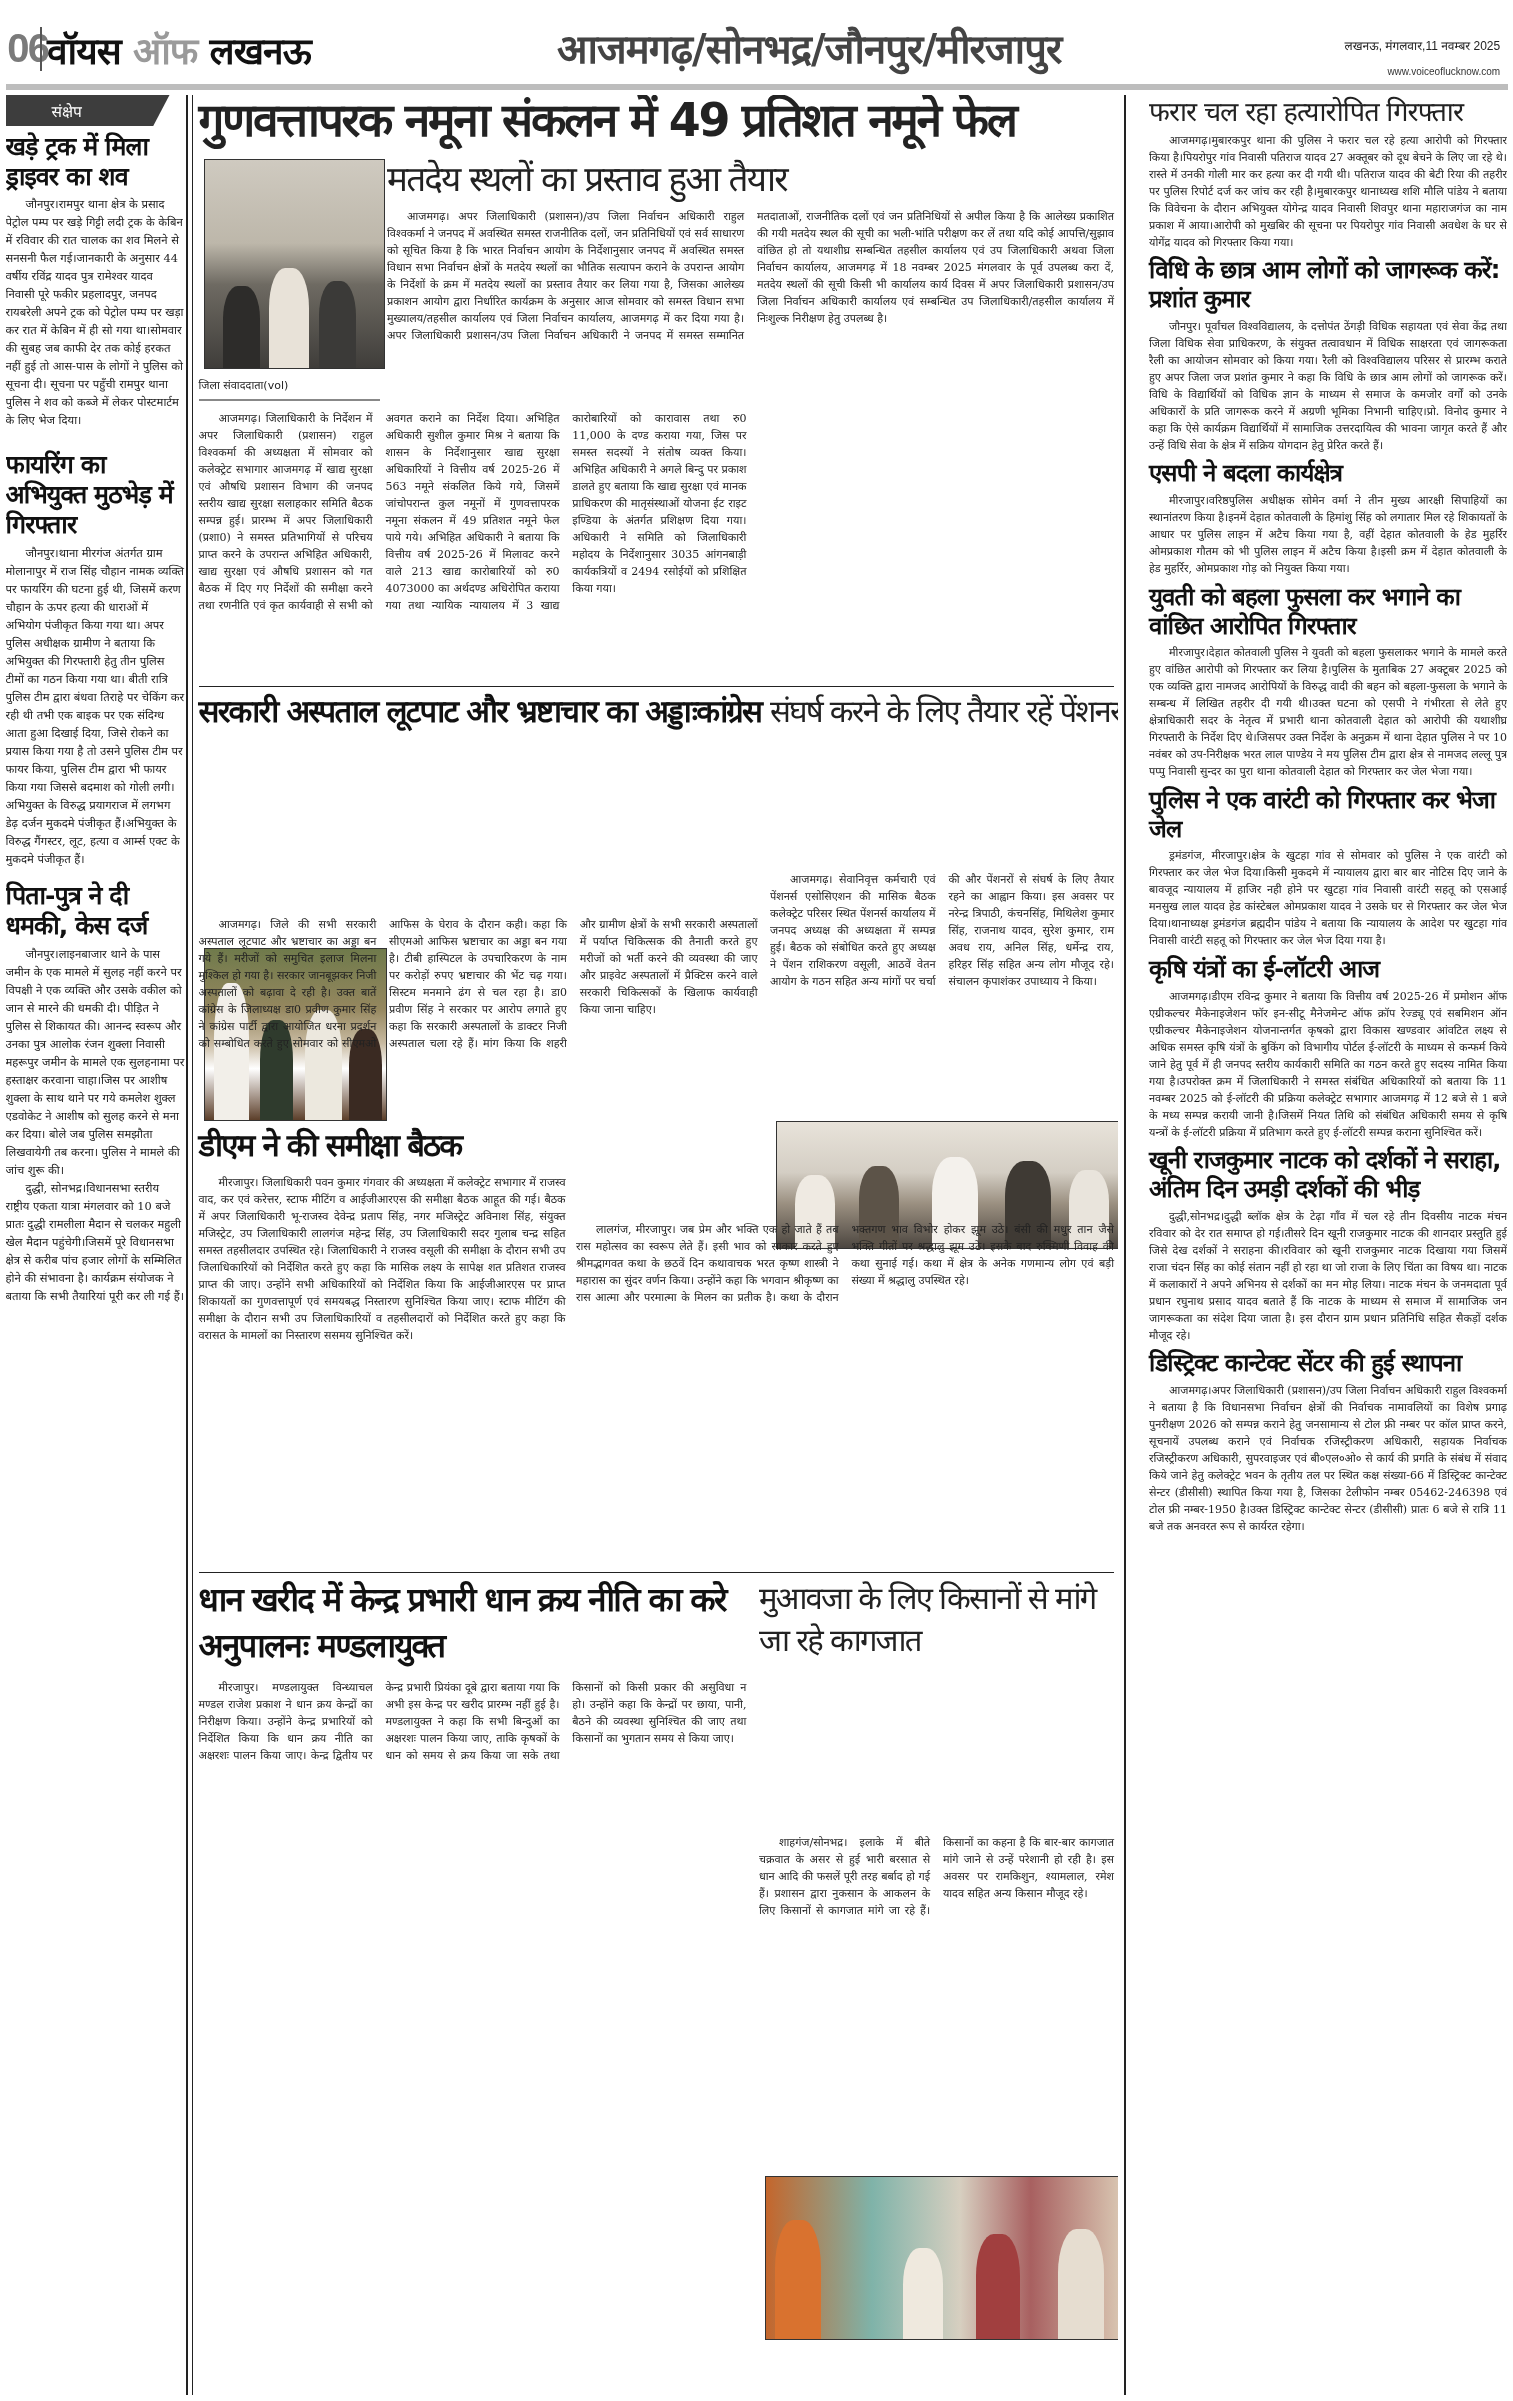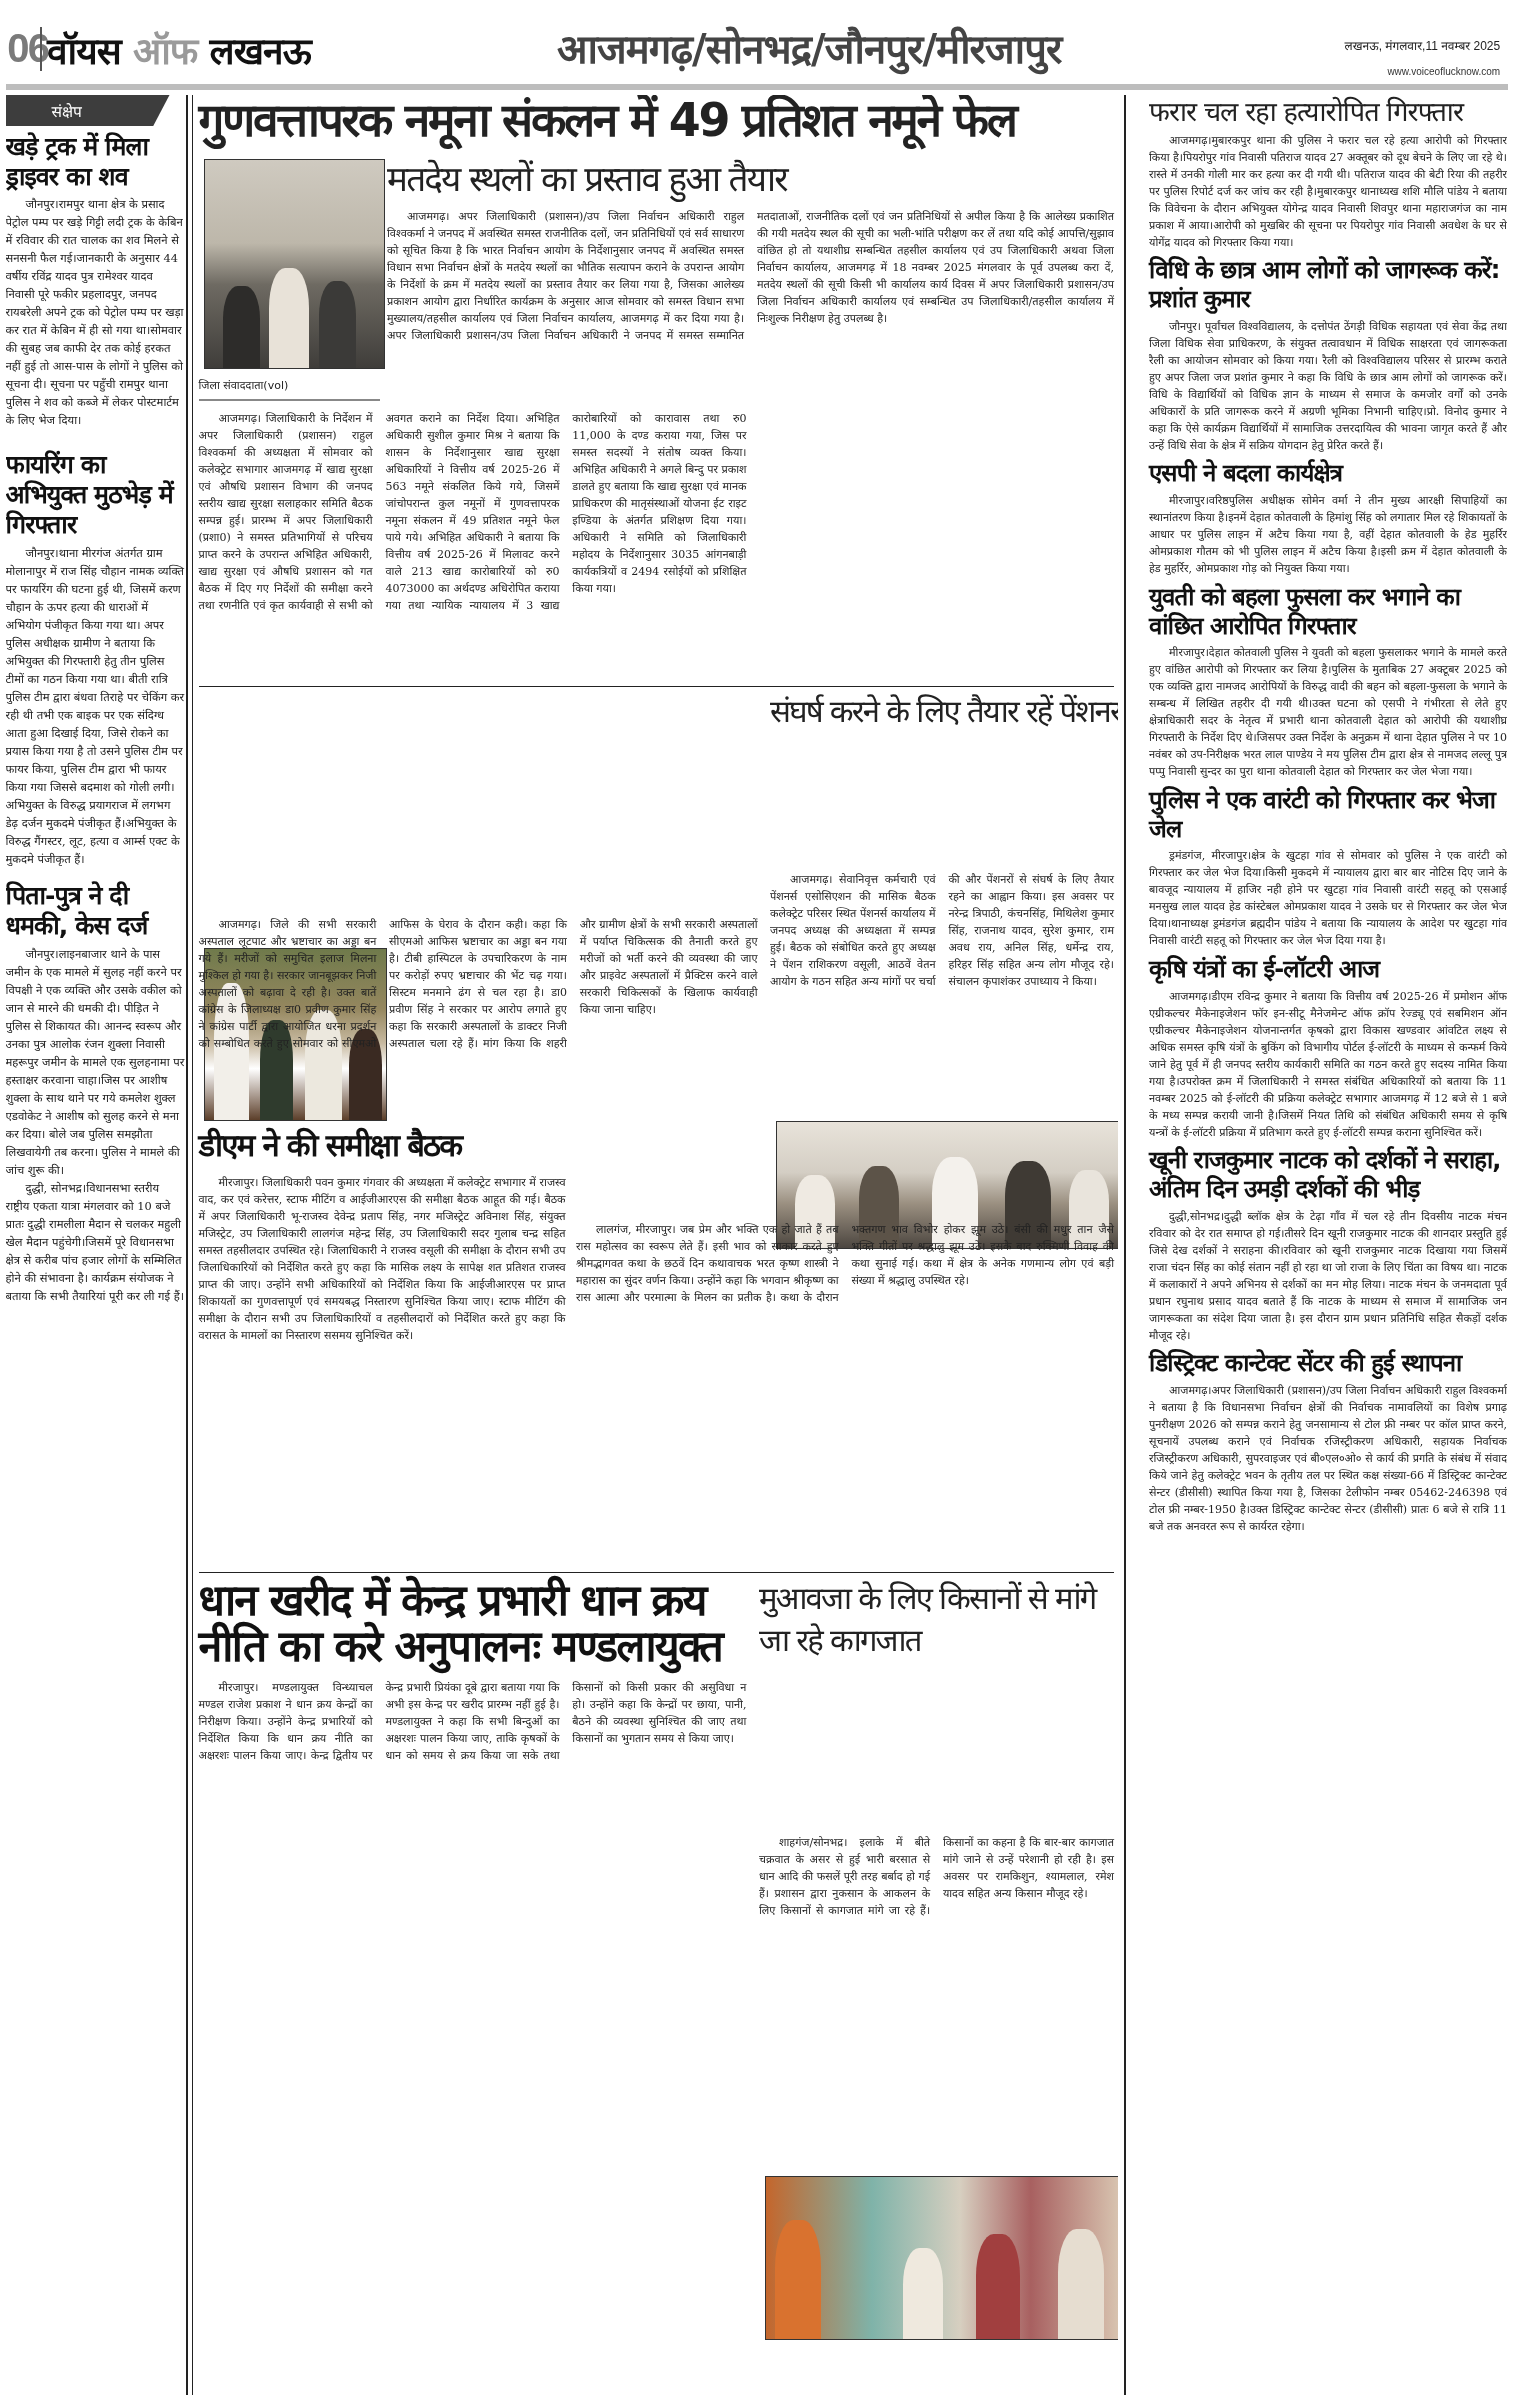--- a/index.html
+++ b/index.html
@@ -112,20 +112,21 @@
     <p>आजमगढ़। जिलाधिकारी के निर्देशन में अपर जिलाधिकारी (प्रशासन) राहुल विश्वकर्मा की अध्यक्षता में सोमवार को कलेक्ट्रेट सभागार आजमगढ़ में खाद्य सुरक्षा एवं औषधि प्रशासन विभाग की जनपद स्तरीय खाद्य सुरक्षा सलाहकार समिति बैठक सम्पन्न हुई। प्रारम्भ में अपर जिलाधिकारी (प्रशा0) ने समस्त प्रतिभागियों से परिचय प्राप्त करने के उपरान्त अभिहित अधिकारी, खाद्य सुरक्षा एवं औषधि प्रशासन को गत बैठक में दिए गए निर्देशों की समीक्षा करने तथा रणनीति एवं कृत कार्यवाही से सभी को अवगत कराने का निर्देश दिया। अभिहित अधिकारी सुशील कुमार मिश्र ने बताया कि शासन के निर्देशानुसार खाद्य सुरक्षा अधिकारियों ने वित्तीय वर्ष 2025-26 में 563 नमूने संकलित किये गये, जिसमें जांचोपरान्त कुल नमूनों में गुणवत्तापरक नमूना संकलन में 49 प्रतिशत नमूने फेल पाये गये। अभिहित अधिकारी ने बताया कि वित्तीय वर्ष 2025-26 में मिलावट करने वाले 213 खाद्य कारोबारियों को रु0 4073000 का अर्थदण्ड अधिरोपित कराया गया तथा न्यायिक न्यायालय में 3 खाद्य कारोबारियों को कारावास तथा रु0 11,000 के दण्ड कराया गया, जिस पर समस्त सदस्यों ने संतोष व्यक्त किया। अभिहित अधिकारी ने अगले बिन्दु पर प्रकाश डालते हुए बताया कि खाद्य सुरक्षा एवं मानक प्राधिकरण की मातृसंस्थाओं योजना ईट राइट इण्डिया के अंतर्गत प्रशिक्षण दिया गया। अधिकारी ने समिति को जिलाधिकारी महोदय के निर्देशानुसार 3035 आंगनबाड़ी कार्यकत्रियों व 2494 रसोईयों को प्रशिक्षित किया गया।</p>
   </div>
 
   <h2 class="abs hl-sub" style="left:194px;top:64px;">मतदेय स्थलों का प्रस्ताव हुआ तैयार</h2>
   <div class="abs body cols2" style="left:194px;top:113px;width:727px;height:471px;">
     <p>आजमगढ़। अपर जिलाधिकारी (प्रशासन)/उप जिला निर्वाचन अधिकारी राहुल विश्वकर्मा ने जनपद में अवस्थित समस्त राजनीतिक दलों, जन प्रतिनिधियों एवं सर्व साधारण को सूचित किया है कि भारत निर्वाचन आयोग के निर्देशानुसार जनपद में अवस्थित समस्त विधान सभा निर्वाचन क्षेत्रों के मतदेय स्थलों का भौतिक सत्यापन कराने के उपरान्त आयोग के निर्देशों के क्रम में मतदेय स्थलों का प्रस्ताव तैयार कर लिया गया है, जिसका आलेख्य प्रकाशन आयोग द्वारा निर्धारित कार्यक्रम के अनुसार आज सोमवार को समस्त विधान सभा मुख्यालय/तहसील कार्यालय एवं जिला निर्वाचन कार्यालय, आजमगढ़ में कर दिया गया है। अपर जिलाधिकारी प्रशासन/उप जिला निर्वाचन अधिकारी ने जनपद में समस्त सम्मानित मतदाताओं, राजनीतिक दलों एवं जन प्रतिनिधियों से अपील किया है कि आलेख्य प्रकाशित की गयी मतदेय स्थल की सूची का भली-भांति परीक्षण कर लें तथा यदि कोई आपत्ति/सुझाव वांछित हो तो यथाशीघ्र सम्बन्धित तहसील कार्यालय एवं उप जिलाधिकारी अथवा जिला निर्वाचन कार्यालय, आजमगढ़ में 18 नवम्बर 2025 मंगलवार के पूर्व उपलब्ध करा दें, मतदेय स्थलों की सूची किसी भी कार्यालय कार्य दिवस में अपर जिलाधिकारी प्रशासन/उप जिला निर्वाचन अधिकारी कार्यालय एवं सम्बन्धित उप जिलाधिकारी/तहसील कार्यालय में निःशुल्क निरीक्षण हेतु उपलब्ध है।</p>
   </div>
 
   <div class="abs hrule" style="left:5.5px;top:591px;width:915px;"></div>
 
+  <h2 class="abs hl-sec" style="left:5.5px;top:597px;">सरकारी अस्पताल लूटपाट और भ्रष्टाचार का अड्डाःकांग्रेस</h2>
   <div class="abs photo photo-protest" style="left:5.5px;top:643px;width:183px;height:173px;">
     <div class="fig" style="left:9px;width:35px;height:137px;background:#f2efe9"></div>
     <div class="fig" style="left:55px;width:33px;height:100px;background:#2f3b2d"></div>
     <div class="fig" style="left:100px;width:37px;height:110px;background:#ece8de"></div>
     <div class="fig" style="left:144px;width:33px;height:91px;background:#3a2a22"></div>
   </div>
   <div class="abs body cols3" style="left:5.5px;top:821px;width:559px;height:201px;">
     <p>आजमगढ़। जिले की सभी सरकारी अस्पताल लूटपाट और भ्रष्टाचार का अड्डा बन गये हैं। मरीजों को समुचित इलाज मिलना मुश्किल हो गया है। सरकार जानबूझकर निजी अस्पतालों को बढ़ावा दे रही है। उक्त बातें कांग्रेस के जिलाध्यक्ष डा0 प्रवीण कुमार सिंह ने कांग्रेस पार्टी द्वारा आयोजित धरना प्रदर्शन को सम्बोधित करते हुए सोमवार को सीएमओ आफिस के घेराव के दौरान कही। कहा कि सीएमओ आफिस भ्रष्टाचार का अड्डा बन गया है। टीबी हास्पिटल के उपचारिकरण के नाम पर करोड़ों रुपए भ्रष्टाचार की भेंट चढ़ गया। सिस्टम मनमाने ढंग से चल रहा है। डा0 प्रवीण सिंह ने सरकार पर आरोप लगाते हुए कहा कि सरकारी अस्पतालों के डाक्टर निजी अस्पताल चला रहे हैं। मांग किया कि शहरी और ग्रामीण क्षेत्रों के सभी सरकारी अस्पतालों में पर्याप्त चिकित्सक की तैनाती करते हुए मरीजों को भर्ती करने की व्यवस्था की जाए और प्राइवेट अस्पतालों में प्रैक्टिस करने वाले सरकारी चिकित्सकों के खिलाफ कार्यवाही किया जाना चाहिए।</p>
   </div>
 
@@ -145,21 +146,21 @@
   <div class="abs body" style="left:5.5px;top:1079px;width:367px;height:392px;">
     <p>मीरजापुर। जिलाधिकारी पवन कुमार गंगवार की अध्यक्षता में कलेक्ट्रेट सभागार में राजस्व वाद, कर एवं करेत्तर, स्टाफ मीटिंग व आईजीआरएस की समीक्षा बैठक आहूत की गई। बैठक में अपर जिलाधिकारी भू-राजस्व देवेन्द्र प्रताप सिंह, नगर मजिस्ट्रेट अविनाश सिंह, संयुक्त मजिस्ट्रेट, उप जिलाधिकारी लालगंज महेन्द्र सिंह, उप जिलाधिकारी सदर गुलाब चन्द्र सहित समस्त तहसीलदार उपस्थित रहे। जिलाधिकारी ने राजस्व वसूली की समीक्षा के दौरान सभी उप जिलाधिकारियों को निर्देशित करते हुए कहा कि मासिक लक्ष्य के सापेक्ष शत प्रतिशत राजस्व प्राप्त की जाए। उन्होंने सभी अधिकारियों को निर्देशित किया कि आईजीआरएस पर प्राप्त शिकायतों का गुणवत्तापूर्ण एवं समयबद्ध निस्तारण सुनिश्चित किया जाए। स्टाफ मीटिंग की समीक्षा के दौरान सभी उप जिलाधिकारियों व तहसीलदारों को निर्देशित करते हुए कहा कि वरासत के मामलों का निस्तारण ससमय सुनिश्चित करें।</p>
   </div>
 
   <div class="abs body cols2" style="left:383px;top:1126px;width:538px;height:345px;">
     <p>लालगंज, मीरजापुर। जब प्रेम और भक्ति एक हो जाते हैं तब रास महोत्सव का स्वरूप लेते हैं। इसी भाव को साकार करते हुए श्रीमद्भागवत कथा के छठवें दिन कथावाचक भरत कृष्ण शास्त्री ने महारास का सुंदर वर्णन किया। उन्होंने कहा कि भगवान श्रीकृष्ण का रास आत्मा और परमात्मा के मिलन का प्रतीक है। कथा के दौरान भक्तगण भाव विभोर होकर झूम उठे। बंसी की मधुर तान जैसे भक्ति गीतों पर श्रद्धालु झूम उठे। इसके बाद रुक्मिणी विवाह की कथा सुनाई गई। कथा में क्षेत्र के अनेक गणमान्य लोग एवं बड़ी संख्या में श्रद्धालु उपस्थित रहे।</p>
   </div>
 
   <div class="abs hrule" style="left:5.5px;top:1477px;width:915px;"></div>
 
-  <h2 class="abs hl-sec" style="left:5.5px;top:1482px;width:548px;white-space:normal;line-height:46px;font-size:43px;">धान खरीद में केन्द्र प्रभारी धान क्रय नीति का करे अनुपालनः मण्डलायुक्त</h2>
+  <h2 class="abs hl-sec" style="left:5.5px;top:1482px;width:548px;white-space:normal;line-height:46px;font-size:33px;">धान खरीद में केन्द्र प्रभारी धान क्रय नीति का करे अनुपालनः मण्डलायुक्त</h2>
   <div class="abs body cols3" style="left:5.5px;top:1584px;width:548px;height:721px;">
     <p>मीरजापुर। मण्डलायुक्त विन्ध्याचल मण्डल राजेश प्रकाश ने धान क्रय केन्द्रों का निरीक्षण किया। उन्होंने केन्द्र प्रभारियों को निर्देशित किया कि धान क्रय नीति का अक्षरशः पालन किया जाए। केन्द्र द्वितीय पर केन्द्र प्रभारी प्रियंका दूबे द्वारा बताया गया कि अभी इस केन्द्र पर खरीद प्रारम्भ नहीं हुई है। मण्डलायुक्त ने कहा कि सभी बिन्दुओं का अक्षरशः पालन किया जाए, ताकि कृषकों के धान को समय से क्रय किया जा सके तथा किसानों को किसी प्रकार की असुविधा न हो। उन्होंने कहा कि केन्द्रों पर छाया, पानी, बैठने की व्यवस्था सुनिश्चित की जाए तथा किसानों का भुगतान समय से किया जाए।</p>
   </div>
 
   <h2 class="abs hl-sec-light" style="left:566px;top:1482px;width:356px;white-space:normal;line-height:42px;">मुआवजा के लिए किसानों से मांगे जा रहे कागजात</h2>
   <div class="abs photo photo-farmers" style="left:566px;top:1570px;width:355px;height:164px;">
     <div class="fig" style="left:9px;width:46px;height:119px;background:#d9722f"></div>
     <div class="fig" style="left:137px;width:40px;height:91px;background:#efe9de"></div>
     <div class="fig" style="left:210px;width:44px;height:105px;background:#a13f3f"></div>
     <div class="fig" style="left:292px;width:46px;height:110px;background:#e6ddd0"></div>

